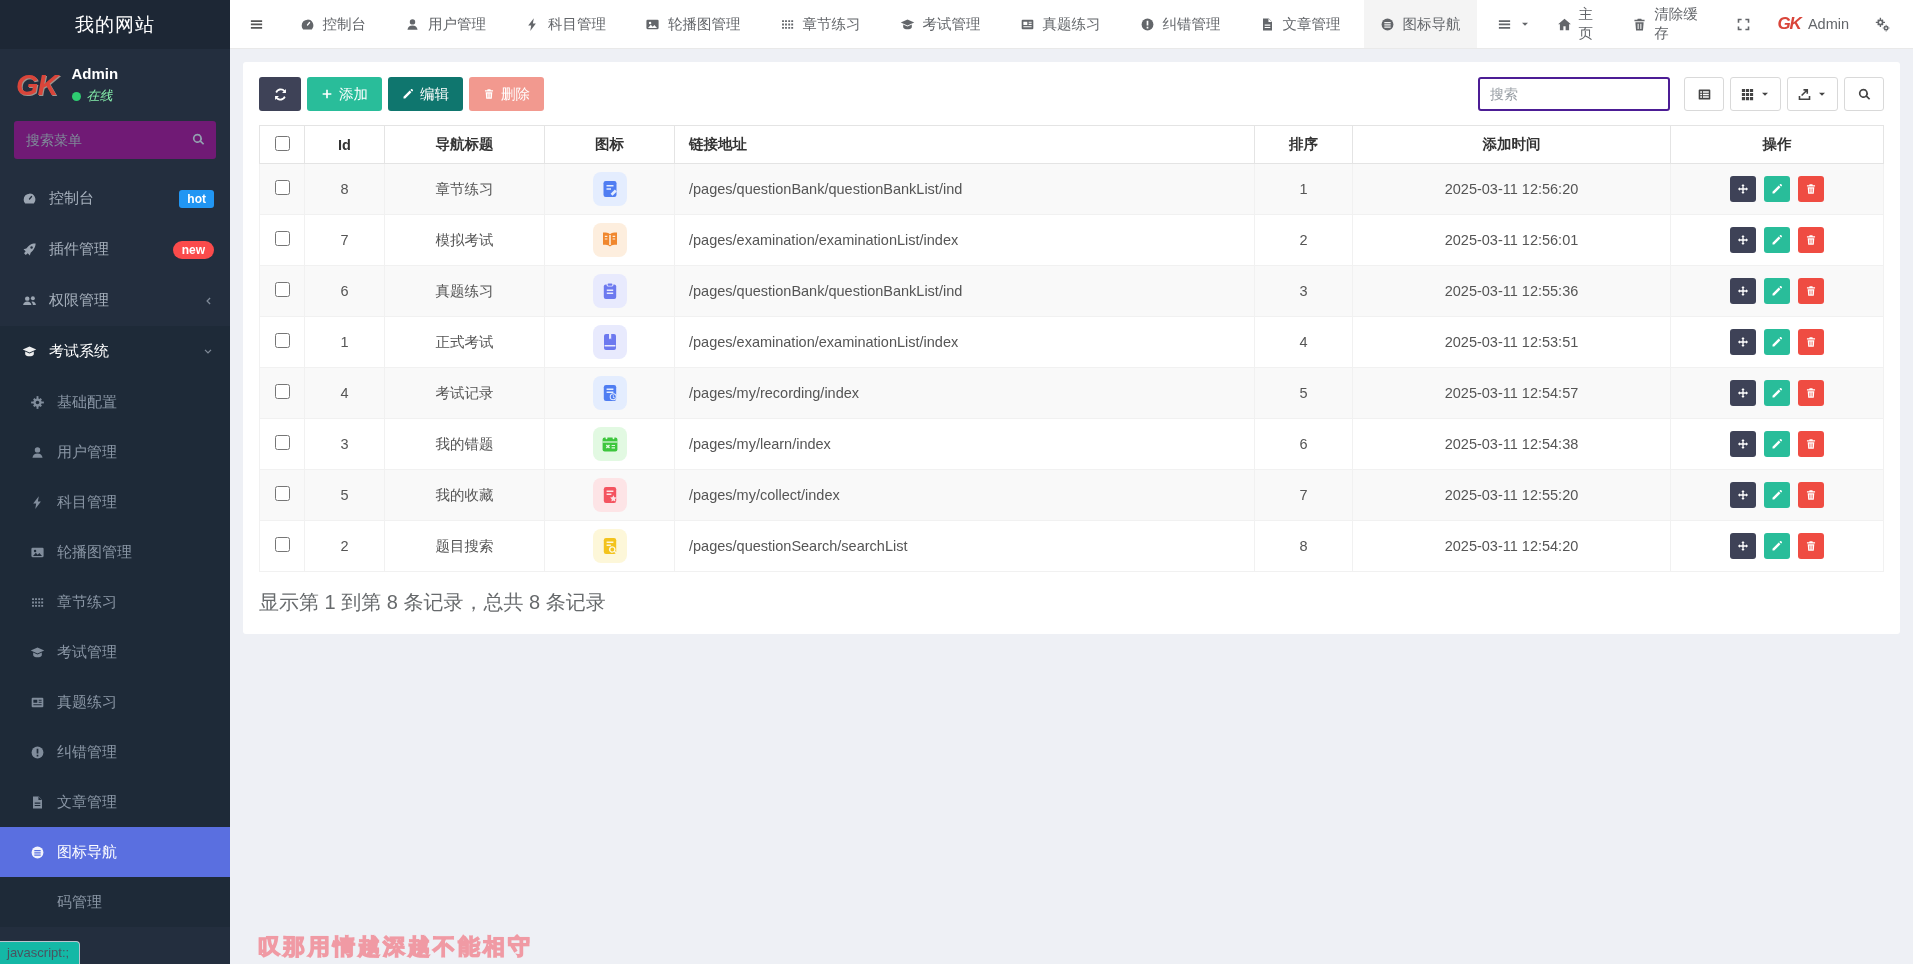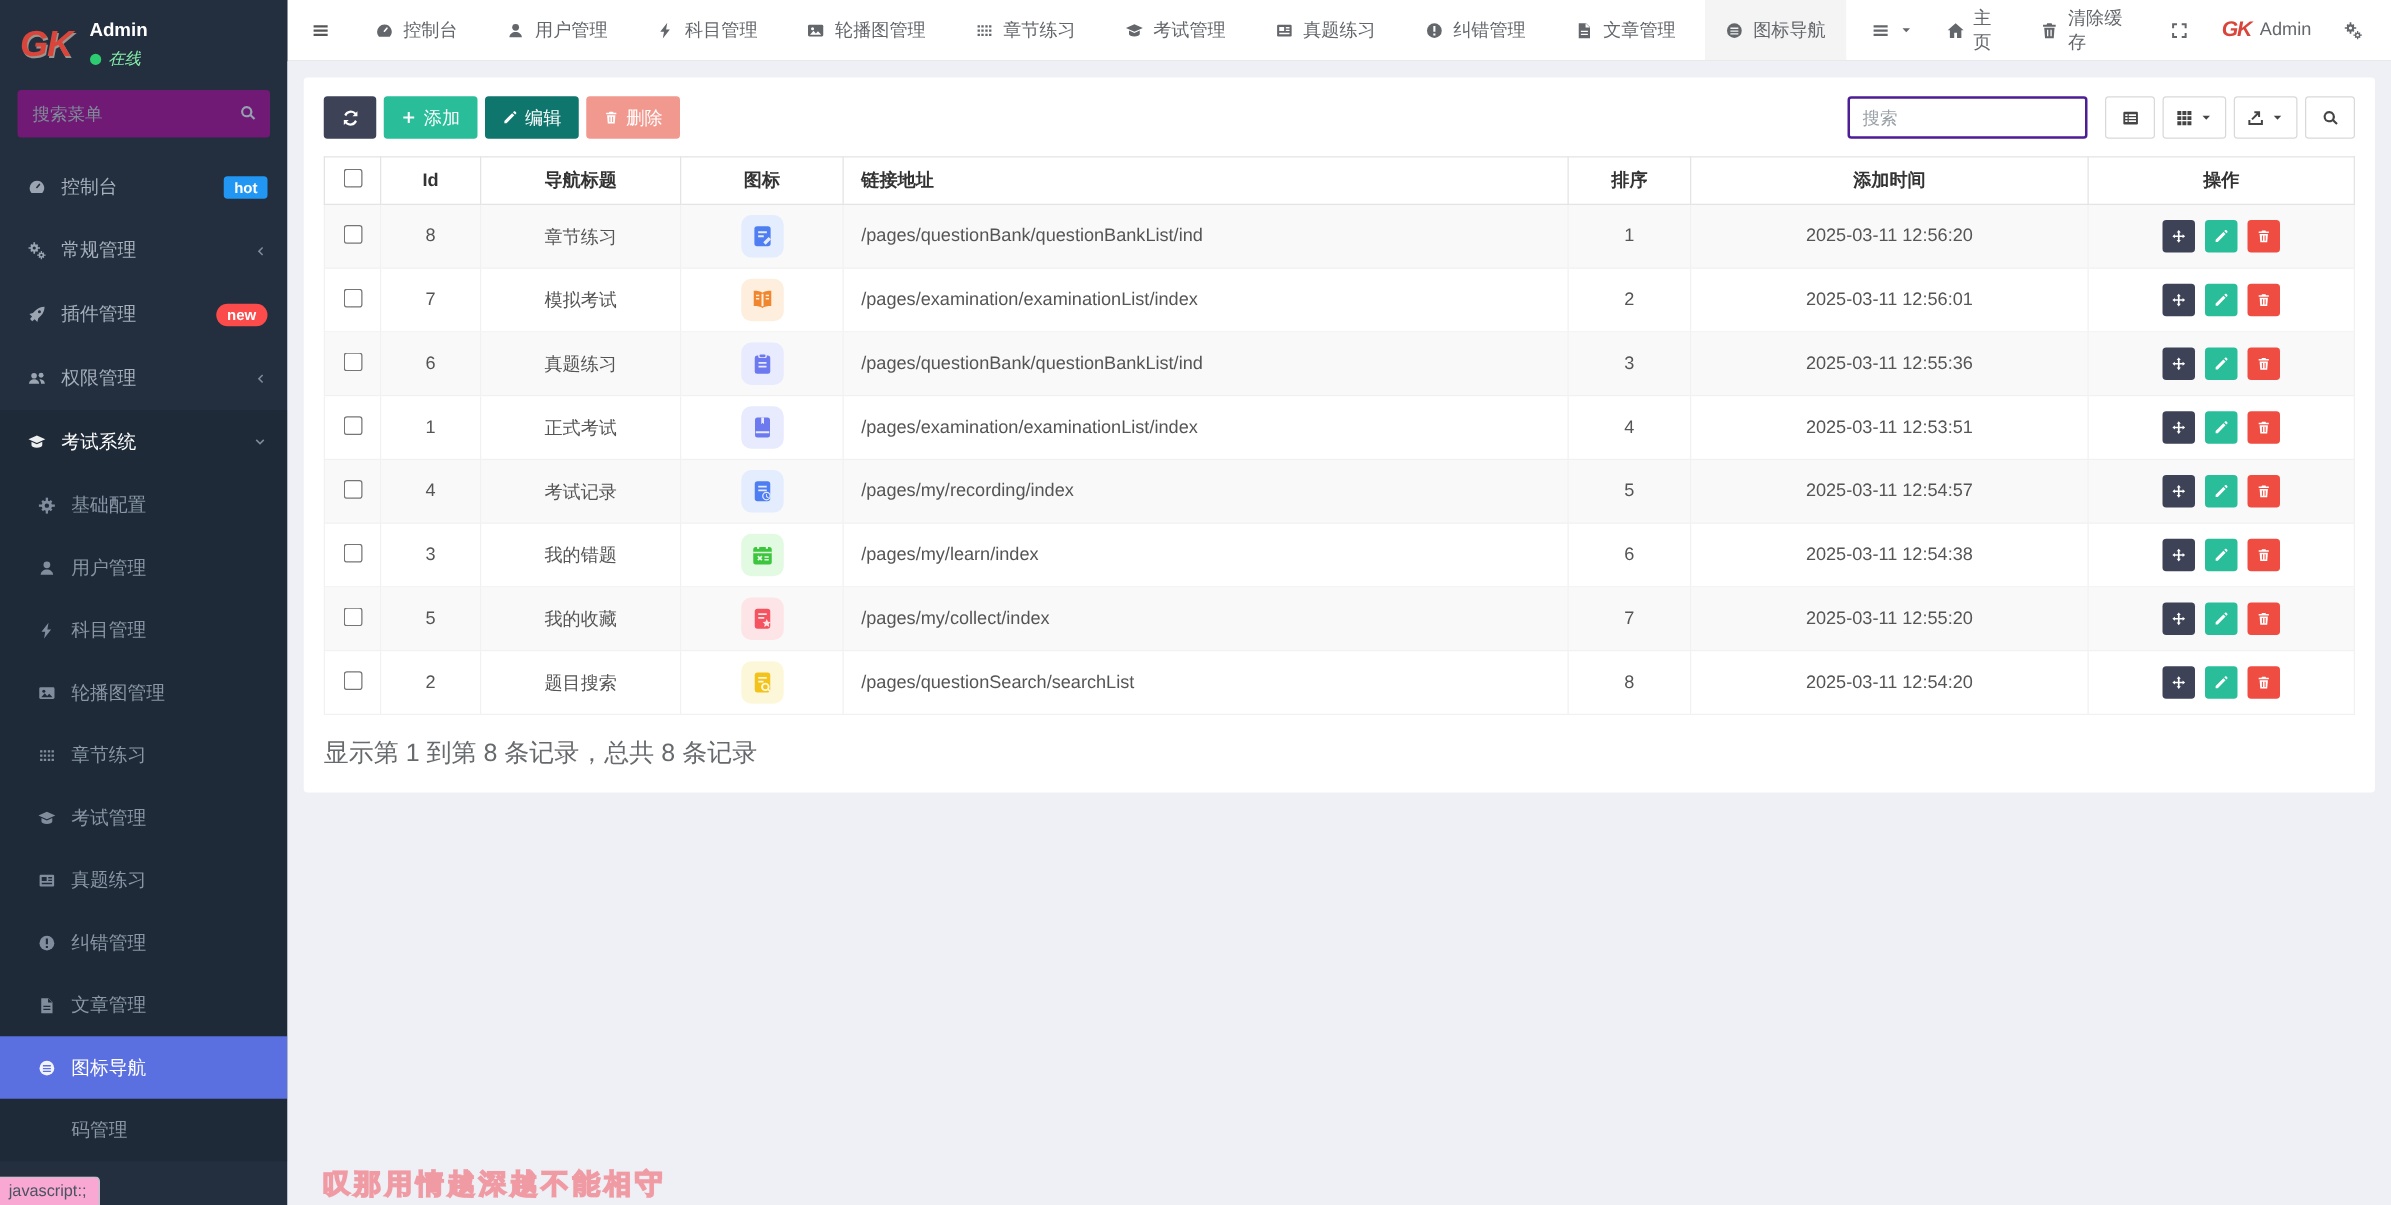--- a/index.html
+++ b/index.html
@@ -99,21 +99,21 @@
   .ab-move { background:#3e4257; --cut:#3e4257; }
   .ab-edit { background:#29bd9a; --cut:#29bd9a; }
   .ab-del  { background:#ef4c42; --cut:#ef4c42; }
   input[type=checkbox] { width:15px; height:15px; cursor:pointer; }
 
   .summary { margin-top:17px; color:#676a6c; font-size:20px; }
 
   .watermark { position:absolute; left:28px; bottom:2px; font-size:22px; font-weight:bold;
     letter-spacing:3px; color:#fbd3d8; -webkit-text-stroke:1.2px #f09aa4;
     text-shadow:0 0 1px #f09aa4; pointer-events:none; }
-  .statusbar { position:fixed; left:0; bottom:0; background:#f9a8d4; color:#4a5360;
+  .statusbar { position:fixed; left:0; bottom:0; background:#14b8a6; color:#4a5360;
     font-size:13px; padding:3px 10px 4px 7px; border:1px solid #b9c4cf; border-left:none;
     border-bottom:none; border-top-right-radius:4px; z-index:50; }
 </style>
 </head>
 <body>
 
 <svg width="0" height="0" style="position:absolute" aria-hidden="true">
   <defs>
     <symbol id="i-bars" viewBox="0 0 16 16">
         <path d="M2 3.4h12v1.9H2zM2 7h12v1.9H2zM2 10.6h12v1.9H2z"></path>
@@ -264,20 +264,21 @@
       </symbol>
     <symbol id="r-docsearch" viewBox="0 0 20 20">
         <rect x="3.8" y="2" width="12.4" height="16" rx="2.2"></rect>
         <path fill="var(--cut,#fff)" d="M6.6 5.6h6.8V7H6.6zM6.6 8.6h4.2V10H6.6z"></path>
         <path fill="var(--cut,#fff)" fill-rule="evenodd" d="M12.2 10.2a3.3 3.3 0 1 0 2 5.9l1.7 1.7 1-1-1.7-1.7a3.3 3.3 0 0 0-3-4.9zm.1 1.4a1.9 1.9 0 1 1 0 3.8 1.9 1.9 0 0 1 0-3.8z"></path>
       </symbol>
   </defs>
 </svg>
 
 <aside class="sidebar">
+  <div class="s-title">我的网站</div>
 
   <div class="s-user">
     <span class="s-logo">GK</span>
     <span class="s-uinfo">
       <span class="s-uname">Admin</span>
       <span class="s-ustatus">
         <span class="s-dot"></span>
         <span>在线</span>
       </span>
     </span>
@@ -290,29 +291,20 @@
       </svg>
   </div>
 
   <nav class="s-menu">
     <div class="s-item">
       <svg class="ic">
           <use href="#i-gauge"></use>
         </svg>
       <span class="lbl">控制台</span>
       <span class="badge-hot">hot</span>
-    </div>
-    <div class="s-item">
-      <svg class="ic">
-          <use href="#i-cogs"></use>
-        </svg>
-      <span class="lbl">常规管理</span>
-      <svg class="ic-sm s-chev">
-          <use href="#i-chev-l"></use>
-        </svg>
     </div>
     <div class="s-item">
       <svg class="ic">
           <use href="#i-rocket"></use>
         </svg>
       <span class="lbl">插件管理</span>
       <span class="badge-new">new</span>
     </div>
     <div class="s-item">
       <svg class="ic">

